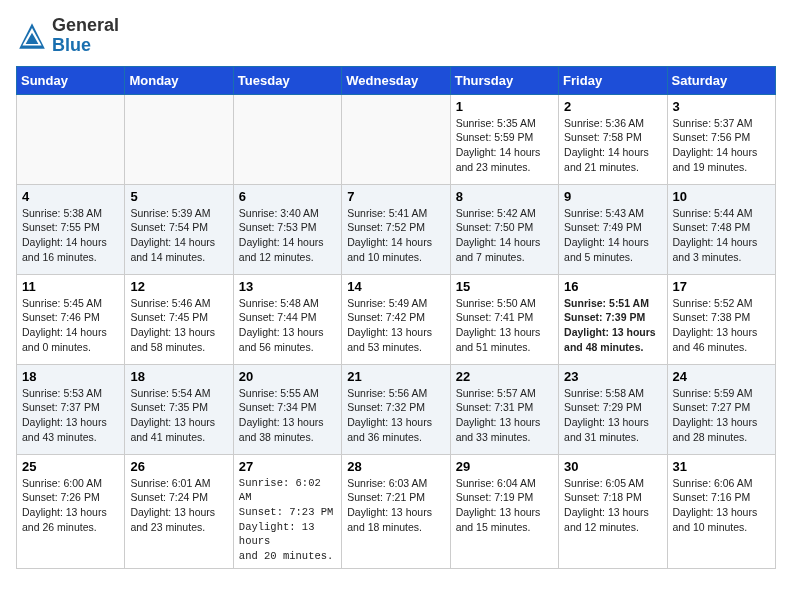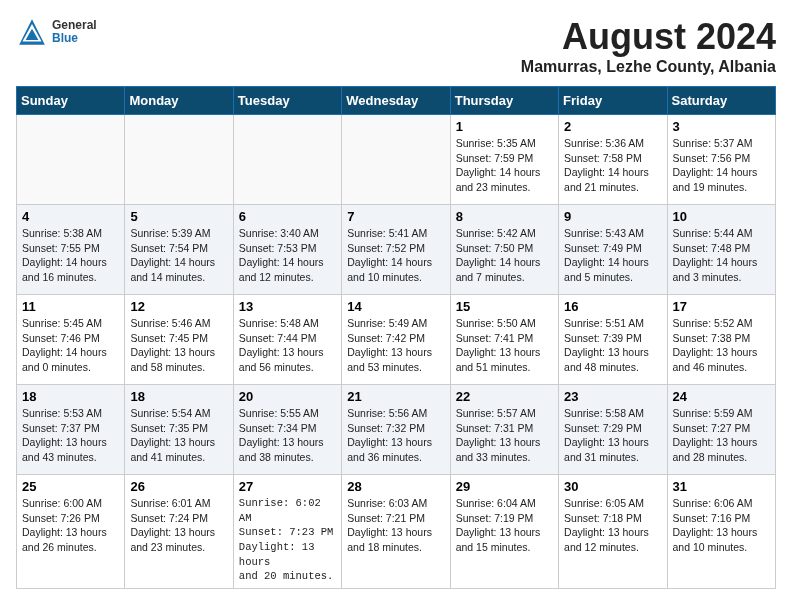--- a/index.html
+++ b/index.html
@@ -17,21 +17,21 @@
       margin-bottom: 10px;
     }
     .logo {
       display: flex;
       align-items: center;
       gap: 4px;
     }
     .logo-text {
       display: flex;
       flex-direction: column;
-      font-size: 12px;
+      font-size: 18px;
       font-weight: bold;
       line-height: 1.1;
     }
     .logo-general { color: #333; }
     .logo-blue { color: #1a6faf; }
     .logo-icon {
       width: 32px;
       height: 32px;
     }
     .title-block {
@@ -46,21 +46,21 @@
       font-size: 16px;
       font-weight: bold;
       color: #222;
     }
     table {
       width: 100%;
       border-collapse: collapse;
       font-size: 11px;
     }
     thead tr {
-      background: #0c4a6e;
+      background: #1d4ed8;
       color: #fff;
     }
     thead th {
       padding: 6px 4px;
       text-align: left;
       font-size: 13px;
       font-weight: bold;
       border: 1px solid #1a6faf;
     }
     tbody tr {
@@ -100,24 +100,20 @@
     <svg class="logo-icon" viewBox="0 0 40 40">
       <polygon points="20,4 36,36 4,36" fill="#1a6faf"></polygon>
       <polygon points="20,10 32,32 8,32" fill="#fff"></polygon>
       <polygon points="20,16 28,30 12,30" fill="#1a6faf"></polygon>
     </svg>
     <div class="logo-text">
       <span class="logo-general">General</span>
       <span class="logo-blue">Blue</span>
     </div>
   </div>
-  <div class="title-block">
-    <div class="month-year">August 2024</div>
-    <div class="location">Mamurras, Lezhe County, Albania</div>
-  </div>
 </div>
 
 <table>
   <thead>
     <tr>
     <th>Sunday</th>
         <th>Monday</th>
         <th>Tuesday</th>
         <th>Wednesday</th>
         <th>Thursday</th>
@@ -127,21 +123,21 @@
   </thead>
   <tbody id="calendar-body">
   <tr>
         <td class="empty-cell"></td>
         <td class="empty-cell"></td>
         <td class="empty-cell"></td>
         <td class="empty-cell"></td>
         <td>
           <span class="day-num">1</span>
           <div class="day-detail" style="white-space: pre-line;">Sunrise: 5:35 AM
-Sunset: 7:59 PM
+Sunset: 5:59 PM
 Daylight: 14 hours
 and 23 minutes.</div>
         </td>
         <td>
           <span class="day-num">2</span>
           <div class="day-detail" style="white-space: pre-line;">Sunrise: 5:36 AM
 Sunset: 7:58 PM
 Daylight: 14 hours
 and 21 minutes.</div>
         </td>
@@ -235,21 +231,21 @@
         </td>
         <td>
           <span class="day-num">15</span>
           <div class="day-detail" style="white-space: pre-line;">Sunrise: 5:50 AM
 Sunset: 7:41 PM
 Daylight: 13 hours
 and 51 minutes.</div>
         </td>
         <td>
           <span class="day-num">16</span>
-          <div class="day-detail" style="white-space: pre-line;">Sunrise: 5:51 AM
+          <div class="day-detail" style="white-space: pre-line; font-weight: bold;">Sunrise: 5:51 AM
 Sunset: 7:39 PM
 Daylight: 13 hours
 and 48 minutes.</div>
         </td>
         <td>
           <span class="day-num">17</span>
           <div class="day-detail" style="white-space: pre-line;">Sunrise: 5:52 AM
 Sunset: 7:38 PM
 Daylight: 13 hours
 and 46 minutes.</div>

